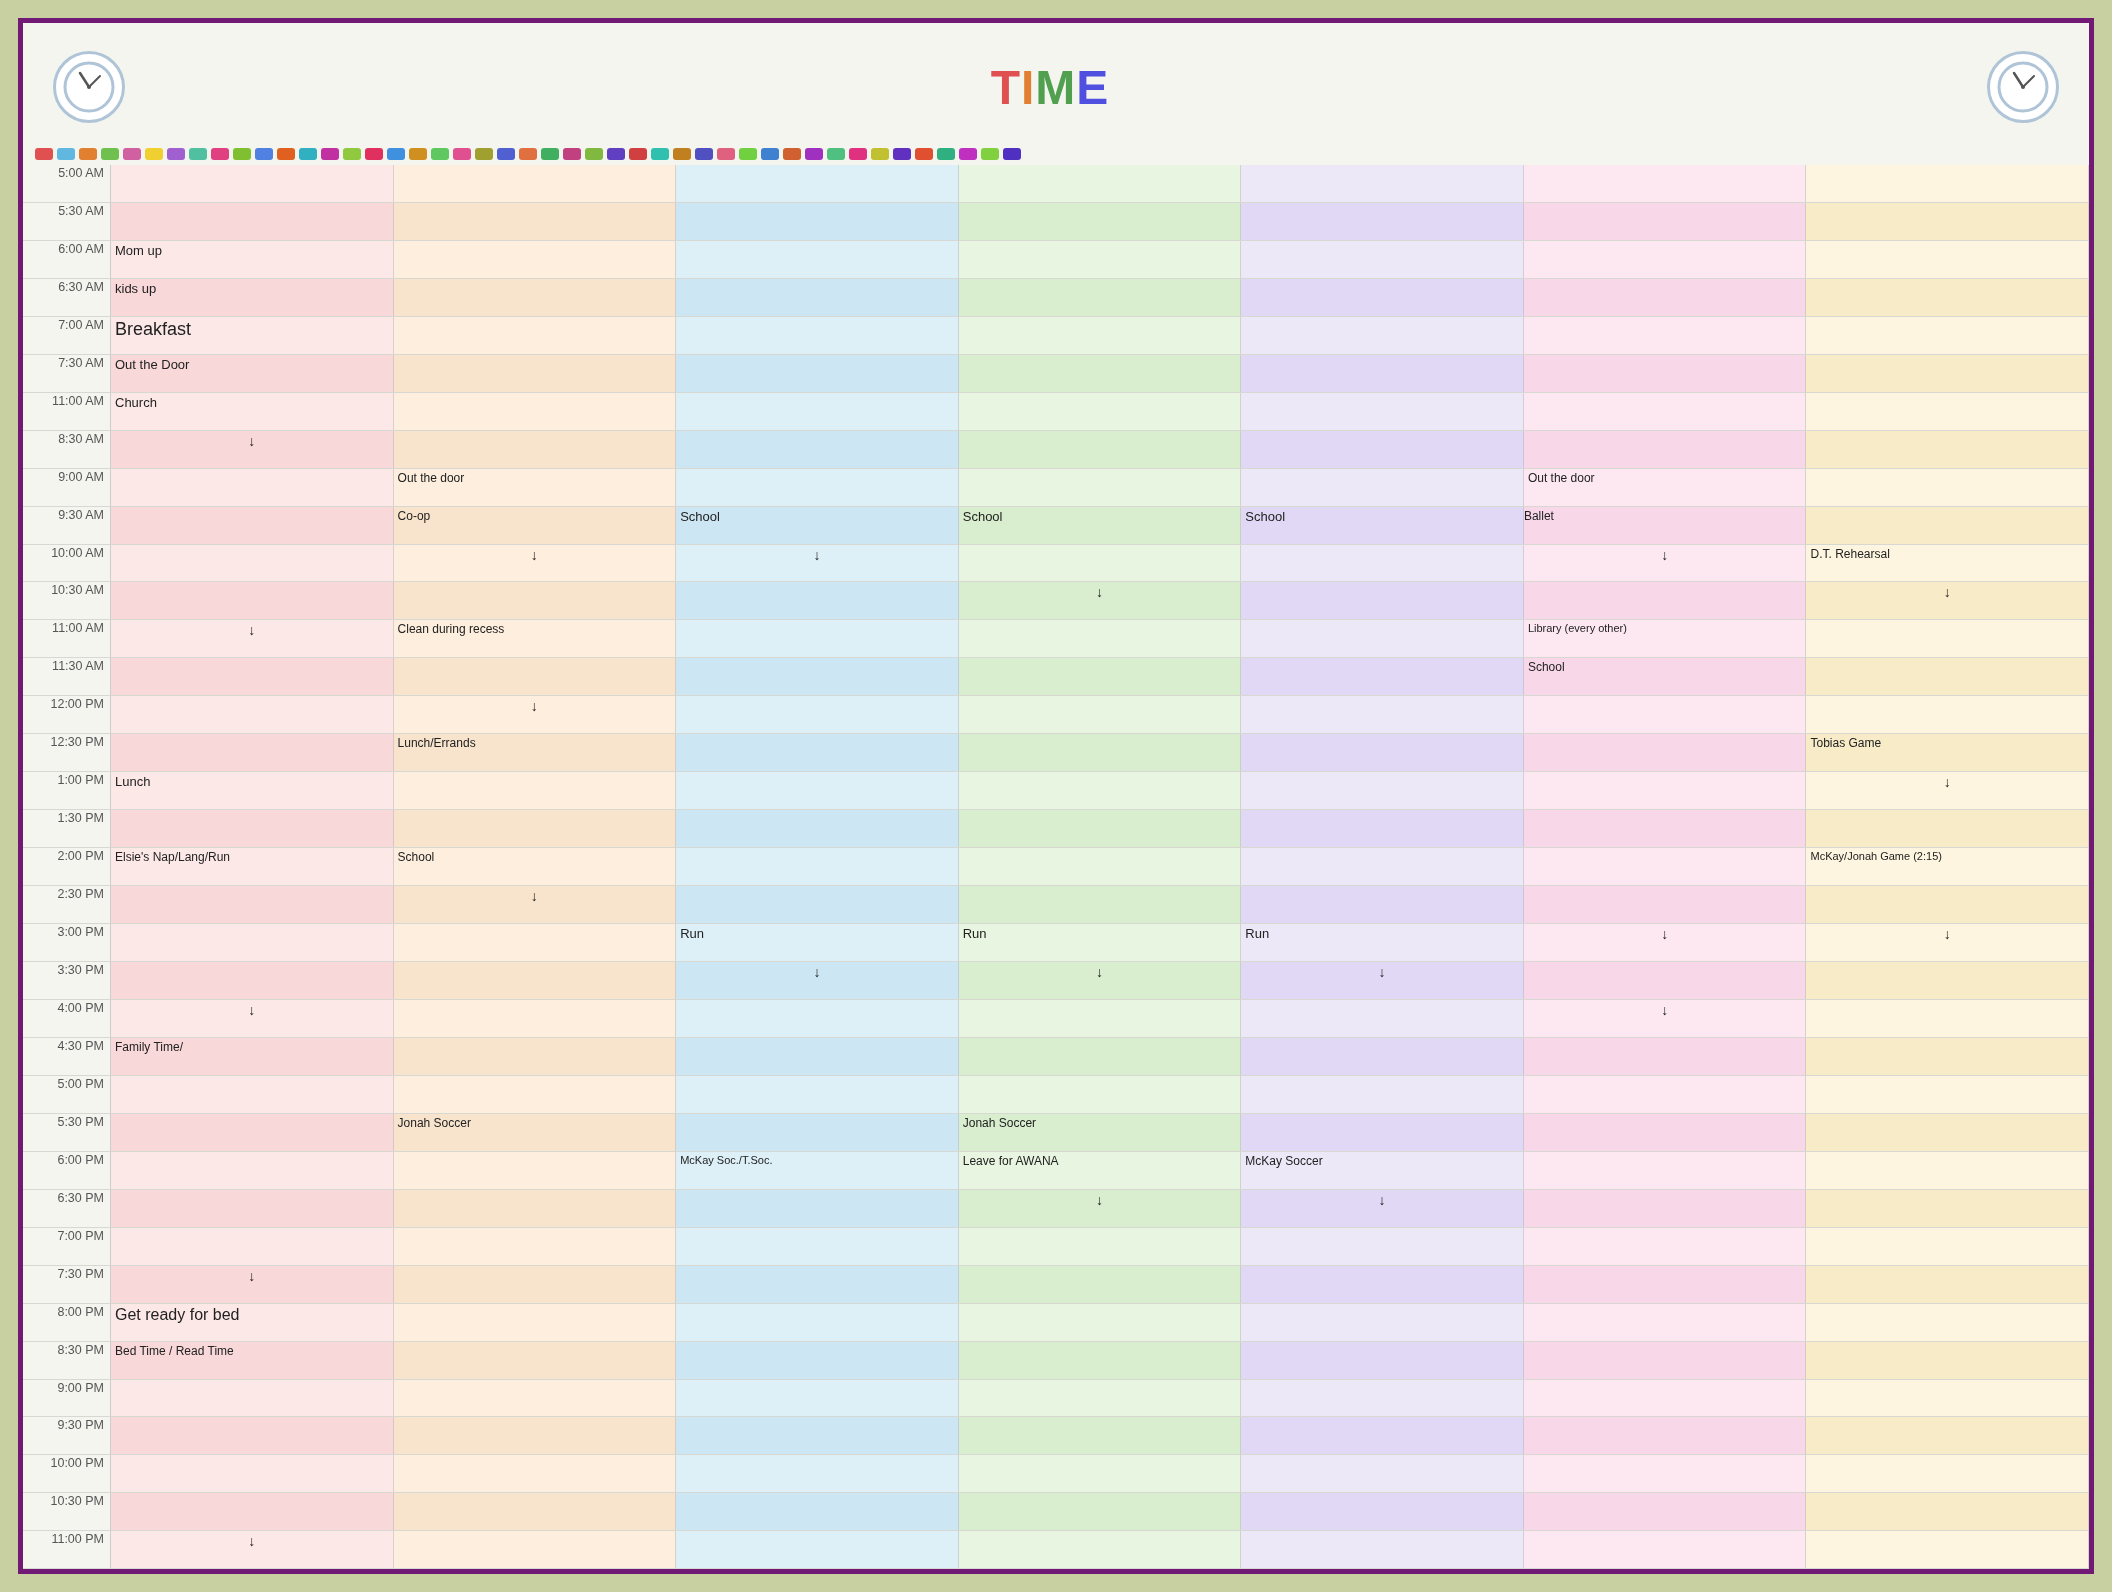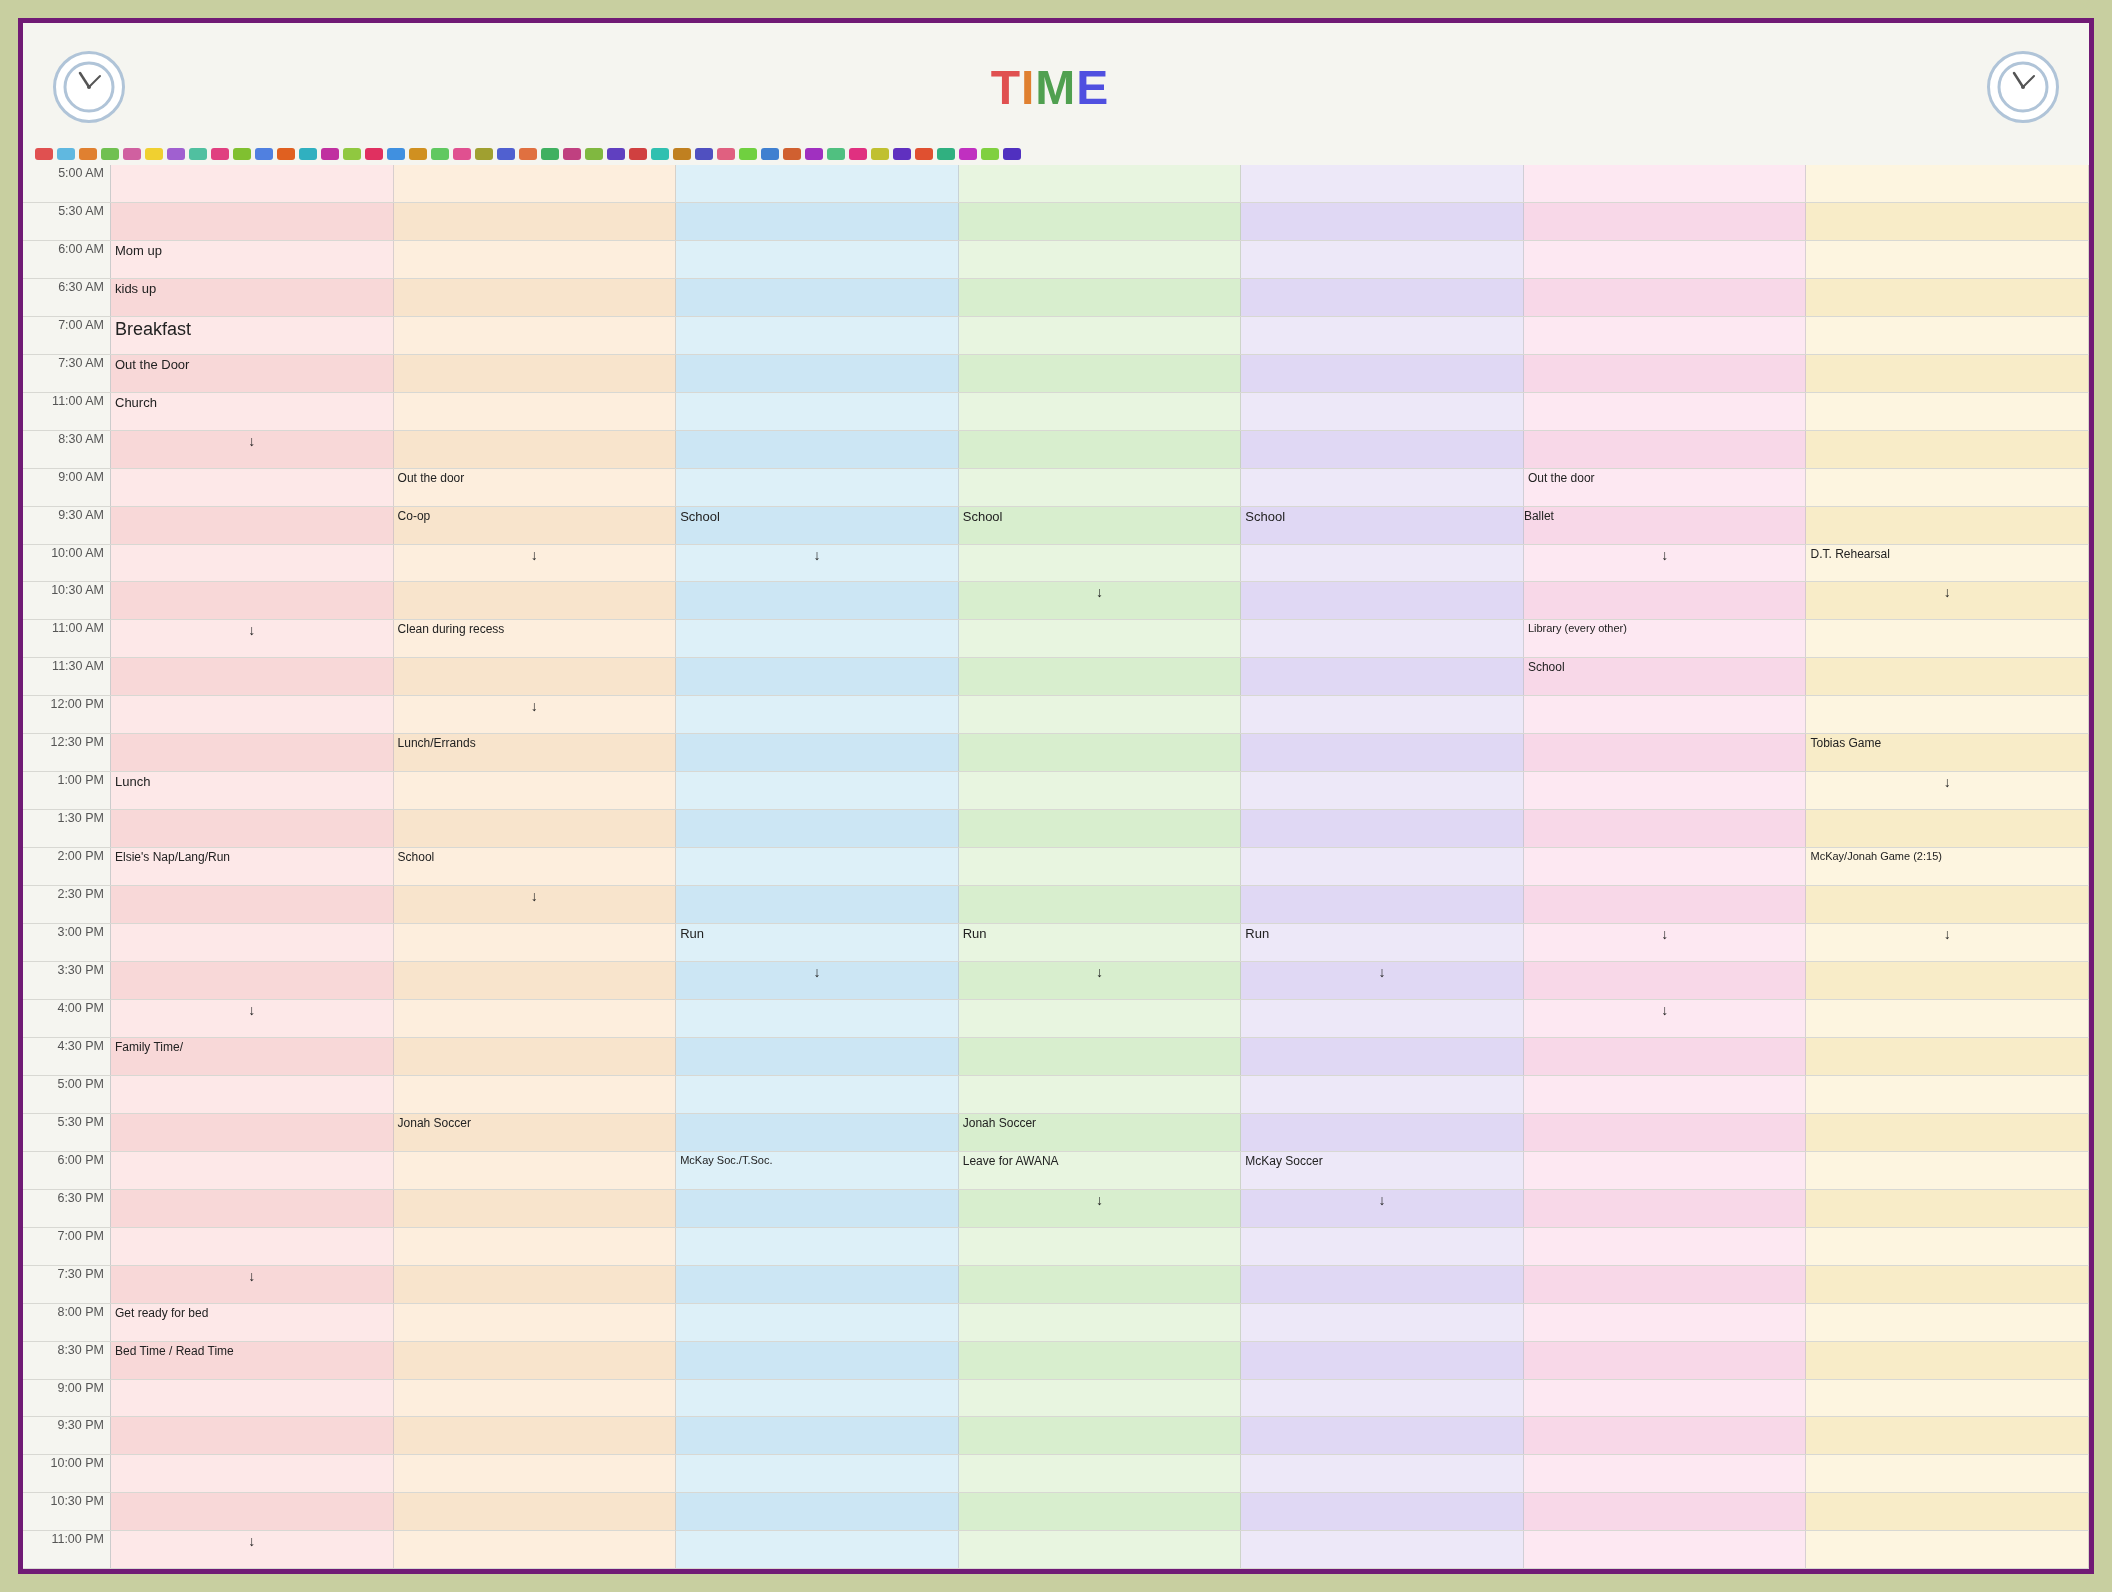--- a/index.html
+++ b/index.html
@@ -669,21 +669,21 @@
           <div class="day-cell col-monday"></div>
           <div class="day-cell col-tuesday"></div>
           <div class="day-cell col-wednesday"></div>
           <div class="day-cell col-thursday"></div>
           <div class="day-cell col-friday"></div>
           <div class="day-cell col-saturday"></div>
         </div>
         <div class="time-row">
           <div class="time-cell">8:00 PM</div>
           <div class="day-cell col-sunday">
-            <div class="event" style="top: 2px; left: 4px; font-size: 12px;">Get ready for bed</div>
+            <div class="event" style="top: 2px; left: 4px; font-size: 16px;">Get ready for bed</div>
           </div>
           <div class="day-cell col-monday"></div>
           <div class="day-cell col-tuesday"></div>
           <div class="day-cell col-wednesday"></div>
           <div class="day-cell col-thursday"></div>
           <div class="day-cell col-friday"></div>
           <div class="day-cell col-saturday"></div>
         </div>
         <div class="time-row">
           <div class="time-cell">8:30 PM</div>

